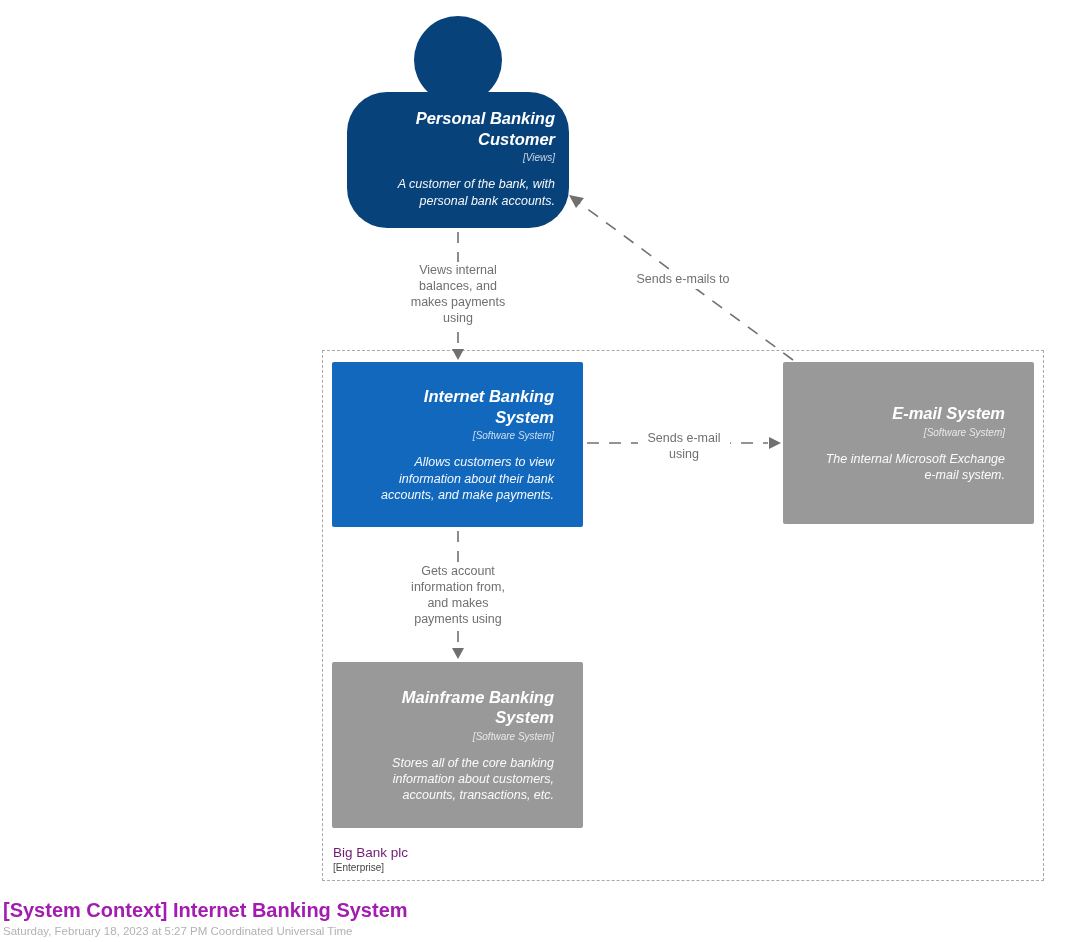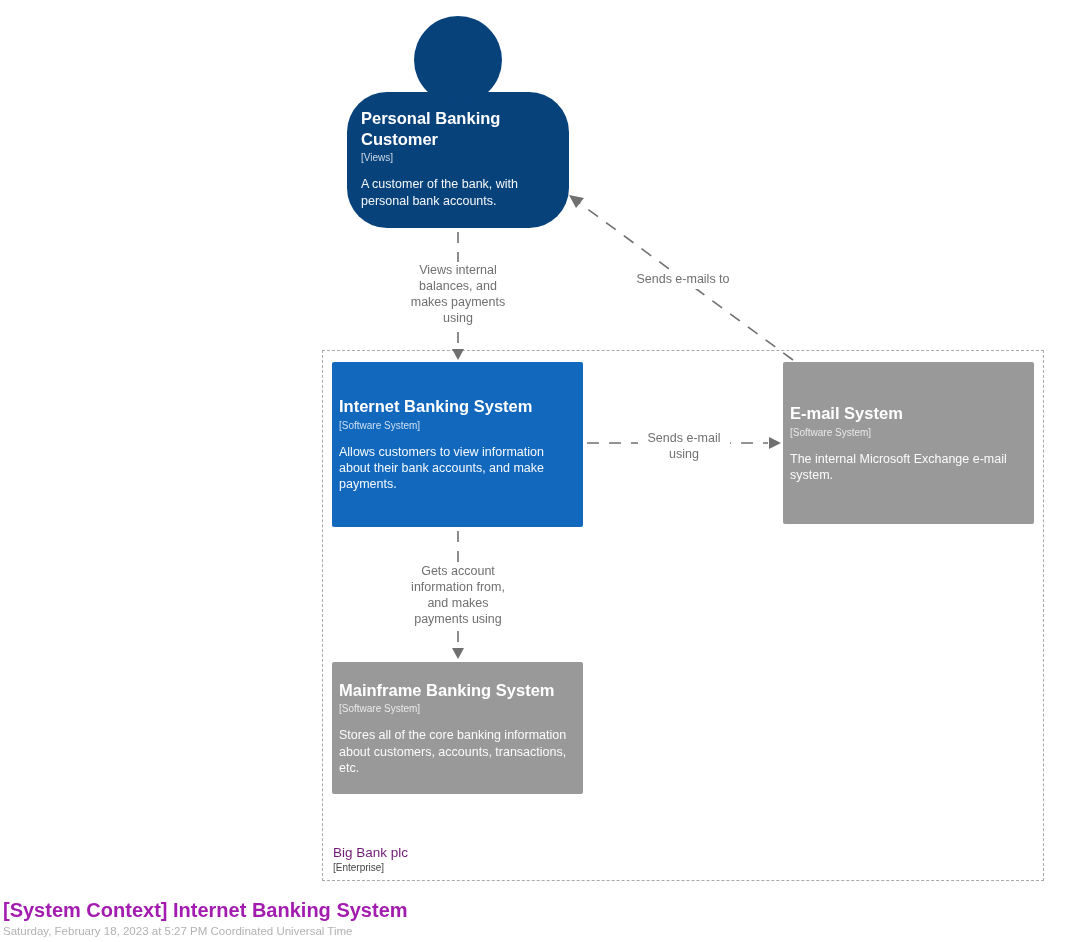--- a/index.html
+++ b/index.html
@@ -13,41 +13,41 @@
   svg.connectors { position: absolute; left: 0; top: 0; z-index: 1; }
 
   .boundary {
     position: absolute; left: 322px; top: 350px; width: 722px; height: 531px;
     border: 1px dashed #a9a9a9; z-index: 0;
   }
   .boundary-label { position: absolute; left: 10px; bottom: 6px; text-align: left; }
   .boundary-name { font-size: 13.5px; color: #701a75; line-height: 1.2; }
   .boundary-meta { font-size: 10px; color: #444444; line-height: 1.3; }
 
-  .node { position: absolute; z-index: 2; color: #ffffff; text-align: left; }
+  .node { position: absolute; z-index: 2; color: #ffffff; text-align: right; font-style: italic; }
 
   .person-head {
     position: absolute; left: 414px; top: 16px; width: 88px; height: 88px;
     border-radius: 50%; background: #08427b; z-index: 3;
   }
   .person-body {
     position: absolute; left: 347px; top: 92px; width: 222px; height: 136px;
     background: #08427b; border-radius: 40px; z-index: 2;
     display: flex; flex-direction: column; justify-content: flex-start;
     padding: 16px 14px 10px 14px;
   }
   .sysbox {
     display: flex; flex-direction: column; justify-content: center;
-    padding: 10px 7px; border-radius: 2px;
+    padding: 10px 29px; border-radius: 2px;
   }
   .sysbox.blue { background: #1168bd; }
   .sysbox.gray { background: #999999; }
   #node-ibs       { left: 332px; top: 362px; width: 251px; height: 165px; }
   #node-email     { left: 783px; top: 362px; width: 251px; height: 162px; }
-  #node-mainframe { left: 332px; top: 662px; width: 251px; height: 132px; }
+  #node-mainframe { left: 332px; top: 662px; width: 251px; height: 166px; }
 
   .node-title { font-weight: bold; font-size: 16.5px; line-height: 1.25; color: #ffffff; }
   .node-meta  { font-size: 10px; line-height: 1.5; color: rgba(255,255,255,0.78); margin-top: 1px; }
   .node-desc  { font-size: 12.5px; line-height: 1.3; color: rgba(255,255,255,0.96); margin-top: 11px; }
 
   .rel-label {
     position: absolute; z-index: 4; background: #ffffff; color: #707070;
     font-size: 12.5px; line-height: 1.27; text-align: center; padding: 1px 0;
   }
   #rel-customer-ibs   { left: 400px; top: 262px; width: 116px; }

